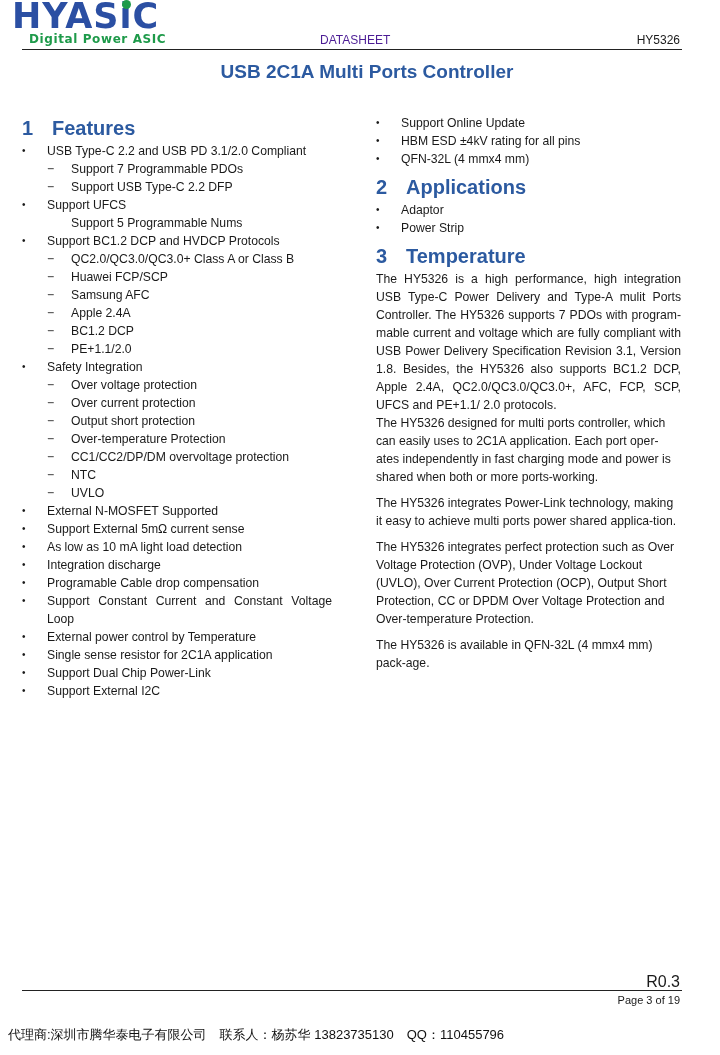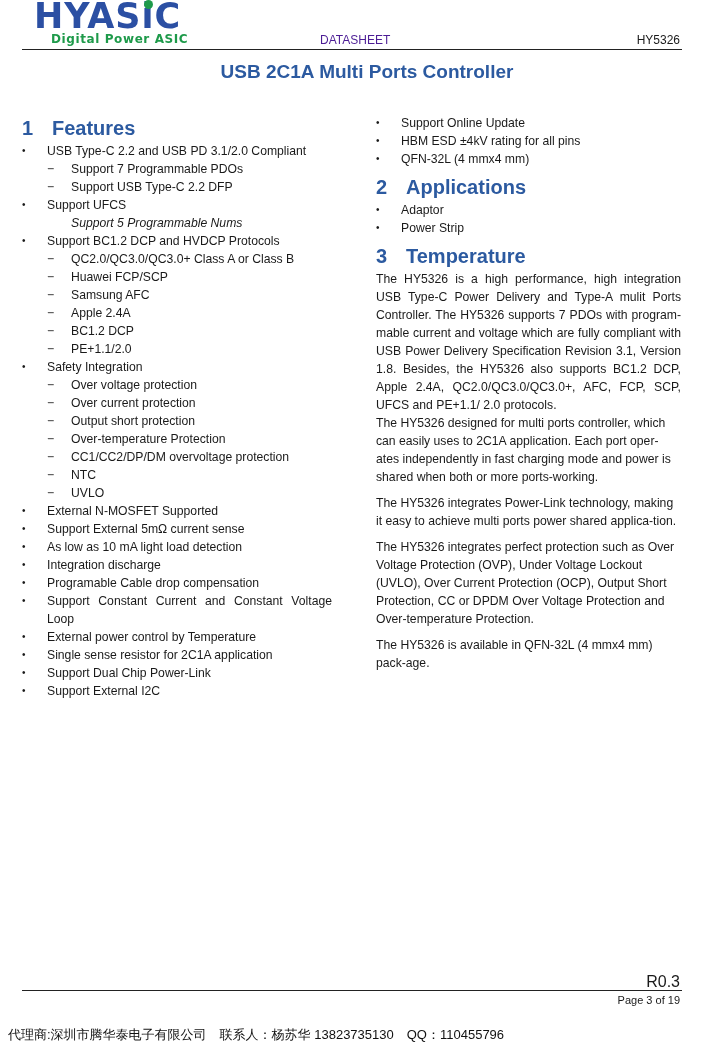--- a/index.html
+++ b/index.html
@@ -1,18 +1,18 @@
 <!DOCTYPE html>
 <html><head>
 <meta charset="utf-8">
 <style>
   html, body { margin: 0; padding: 0; background: #ffffff; }
   body { width: 720px; height: 1055px; position: relative; overflow: hidden; font-family: "Liberation Sans", "DejaVu Sans", sans-serif; color: #1a1a1a; }
 
-  .logo { position: absolute; left: 34px; top: 0px; width: 160px; height: 50px; }
+  .logo { position: absolute; left: 12px; top: 0px; width: 160px; height: 50px; }
   .logo-main { position: absolute; left: 0; top: -4px; font-family: "DejaVu Sans", sans-serif; font-weight: bold; font-size: 35px; letter-spacing: 1px; color: #2b4fa3; line-height: 40px; }
   .logo-i { position: relative; display: inline-block; }
   .logo-dot { position: absolute; left: 50%; top: 4px; width: 9px; height: 9px; margin-left: -4px; border-radius: 50%; background: #1e9a4a; }
   .logo-sub { position: absolute; left: 17px; top: 32px; font-family: "DejaVu Sans", sans-serif; font-weight: bold; font-size: 12px; color: #1e9a4a; letter-spacing: 0.6px; white-space: nowrap; }
 
   .hdr-center { position: absolute; left: 320px; top: 33px; font-size: 12px; color: #4c1d95; }
   .hdr-right { position: absolute; right: 40px; top: 33px; font-size: 12px; color: #1a1a1a; }
   .hdr-rule { position: absolute; left: 22px; top: 49px; width: 660px; height: 1px; background: #222; }
 
   .title { position: absolute; left: 0; top: 61px; width: 734px; text-align: center; font-weight: bold; font-size: 19px; color: #2c5aa0; }
@@ -20,21 +20,21 @@
   .col { position: absolute; font-size: 12.2px; line-height: 18px; }
   .col-left { left: 22px; top: 114px; width: 310px; }
   .col-right { left: 376px; top: 114px; width: 305px; }
 
   .h1 { font-weight: bold; font-size: 20px; color: #2c5aa0; line-height: 28px; margin: 0 0 0 0; display: flex; }
   .h1 .num { width: 30px; }
   .bul { display: flex; }
   .bul .mark { width: 25px; flex: none; font-size: 10px; }
   .sub { display: flex; padding-left: 25px; }
   .sub .mark { width: 24px; flex: none; }
-  .plain { padding-left: 49px; font-style: italic; }
+  .plain { padding-left: 49px; }
   .li-text { flex: 1; }
   .justify { text-align: justify; }
 
   .para { text-align: justify; margin: 0 0 0 0; }
   .para-left { text-align: left; margin: 0 0 8px 0; }
 
   .ftr-rev { position: absolute; right: 40px; top: 973px; font-size: 16px; }
   .ftr-rule { position: absolute; left: 22px; top: 990px; width: 660px; height: 1px; background: #222; }
   .ftr-page { position: absolute; right: 40px; top: 994px; font-size: 11px; }
   .ftr-contact { position: absolute; left: 8px; top: 1026px; font-family: Liberation Sans, sans-serif; font-size: 13px; color: #111; white-space: pre; letter-spacing: 0px; }

